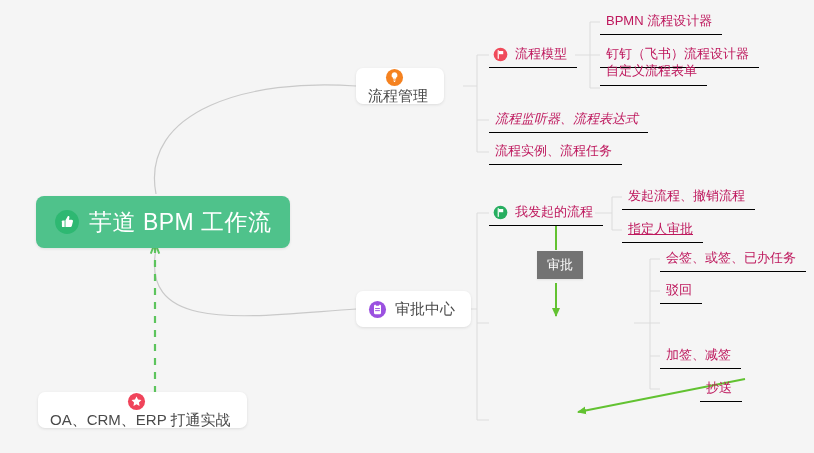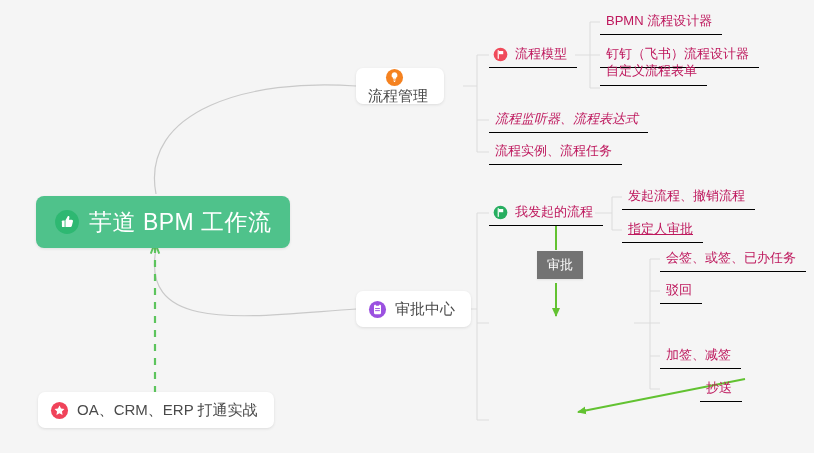--- a/index.html
+++ b/index.html
@@ -215,21 +215,21 @@
     <span>驳回</span>
   </div>
   <div class="node leaf" style="left:660px; top:343px;">
     <span>加签、减签</span>
   </div>
   <div class="node leaf" style="left:660px; top:376px;margin-left:40px;">
     <span>抄送</span>
   </div>
 
 
-  <div class="node card" style="left:38px; top:392px;">
+  <div class="node card" style="left:38px; top:392px;flex-direction:column;">
     <span class="ico ico-card">
       <svg viewBox="0 0 20 20" width="19" height="19">
         <circle cx="10" cy="10" r="9" fill="#f0435a"></circle>
         <path d="M10 4.7l1.6 3.3 3.6.5-2.6 2.55.62 3.6L10 12.95l-3.22 1.7.62-3.6L4.8 8.5l3.6-.5z" fill="#ffffff"></path>
       </svg>
     </span>
     <span>OA、CRM、ERP 打通实战</span>
   </div>
 
 </div>

